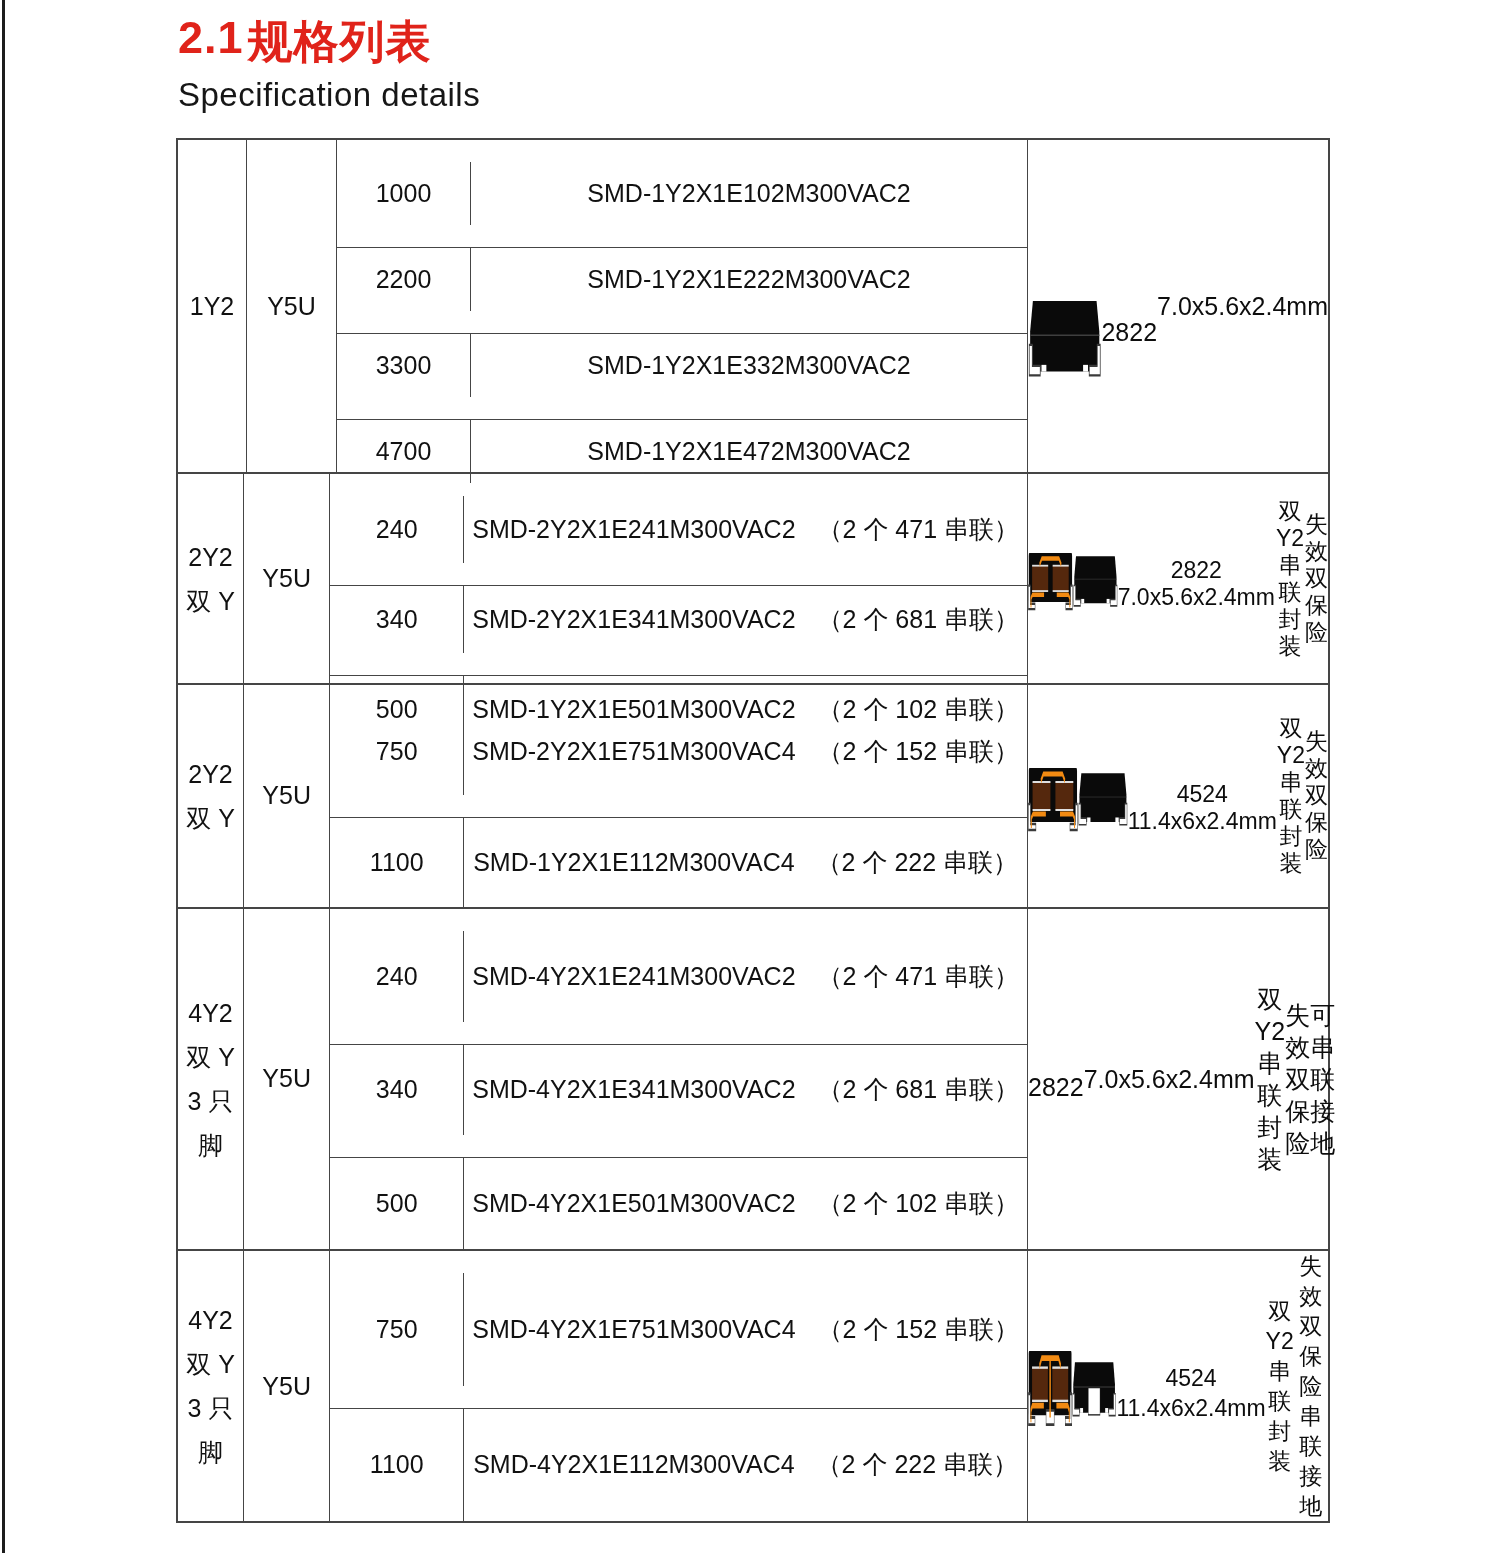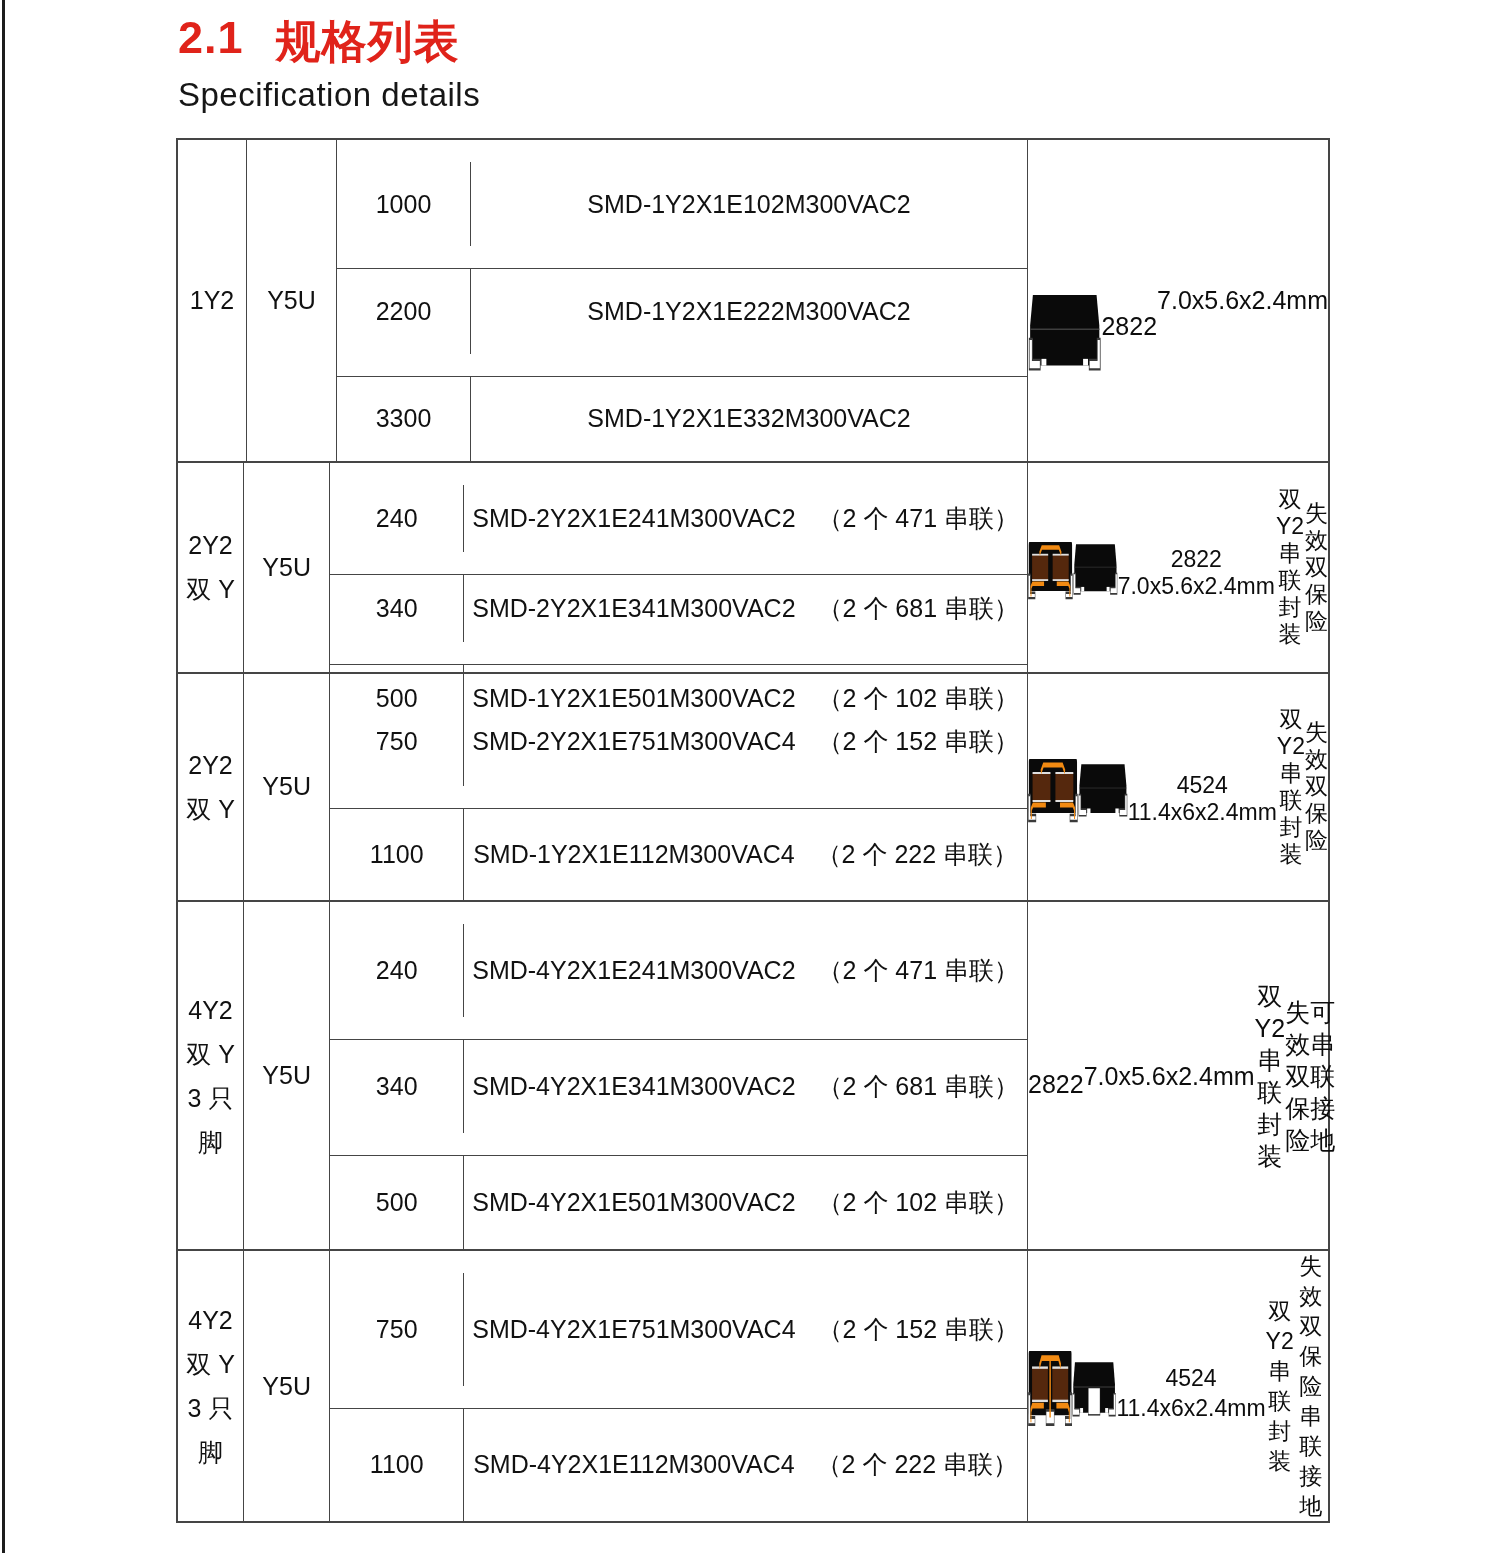--- a/index.html
+++ b/index.html
@@ -3,21 +3,21 @@
 <meta charset="utf-8">
 <style>
   * { margin:0; padding:0; box-sizing:border-box; }
   html,body { background:#ffffff; }
   body { font-family:"Liberation Sans", sans-serif; color:#111; }
   .page { position:relative; width:1500px; height:1553px; background:#fff; overflow:hidden; }
 
   .page-edge { position:absolute; left:2px; top:0; width:3px; height:1553px; background:#1c1c1c; }
 
   .sec-title { position:absolute; left:178px; top:12px; font-size:45px; font-weight:bold;
-               color:var(--title-red); display:flex; gap:32px; letter-spacing:1px; }
+               color:var(--title-red); display:flex; gap:4px; letter-spacing:1px; }
   .subtitle  { position:absolute; left:178px; top:76px; font-size:33px; color:#161616; letter-spacing:0.5px; }
 
   .spec-table { position:absolute; left:176px; top:138px; width:1154px; height:1385px;
                 border:2px solid var(--table-line); display:flex; flex-direction:column; }
   .group { display:flex; width:100%; }
   .group + .group { border-top:2px solid var(--table-line); }
   .g1{height:332px;} .g2{height:211px;} .g3{height:236px;} .g4{height:361px;} .g5{flex:1;}
 
   .cat { width:69px; border-right:1px solid var(--table-line); display:flex; flex-direction:column;
          justify-content:center; align-items:center; font-size:25px; line-height:44px; }
@@ -101,20 +101,27 @@
 
           </div>
         </div>
         <div class="row">
           <div class="capc">3300</div>
           <div class="part">
             <span class="pn">SMD-1Y2X1E332M300VAC2</span>
 
           </div>
         </div>
+        <div class="row">
+          <div class="capc">4700</div>
+          <div class="part">
+            <span class="pn">SMD-1Y2X1E472M300VAC2</span>
+
+          </div>
+        </div>
       </div>
       <div class="imgcell p1">
         <svg class="smdsvg" width="232" height="84" viewBox="0 0 240 88" preserveAspectRatio="none">
           <polygon class="smd-body" points="16,2 224,2 233,34 233,76 7,76 7,34"></polygon>
           <line class="seam" x1="7" y1="38" x2="233" y2="38"></line>
           <polygon class="foot" points="4,48 14,48 14,70 40,70 40,80 4,80"></polygon>
           <polygon class="foot" points="236,48 226,48 226,70 200,70 200,80 236,80"></polygon>
           <rect class="notch" x="44" y="69" width="16" height="7"></rect>
           <rect class="notch" x="180" y="69" width="16" height="7"></rect>
         </svg>

